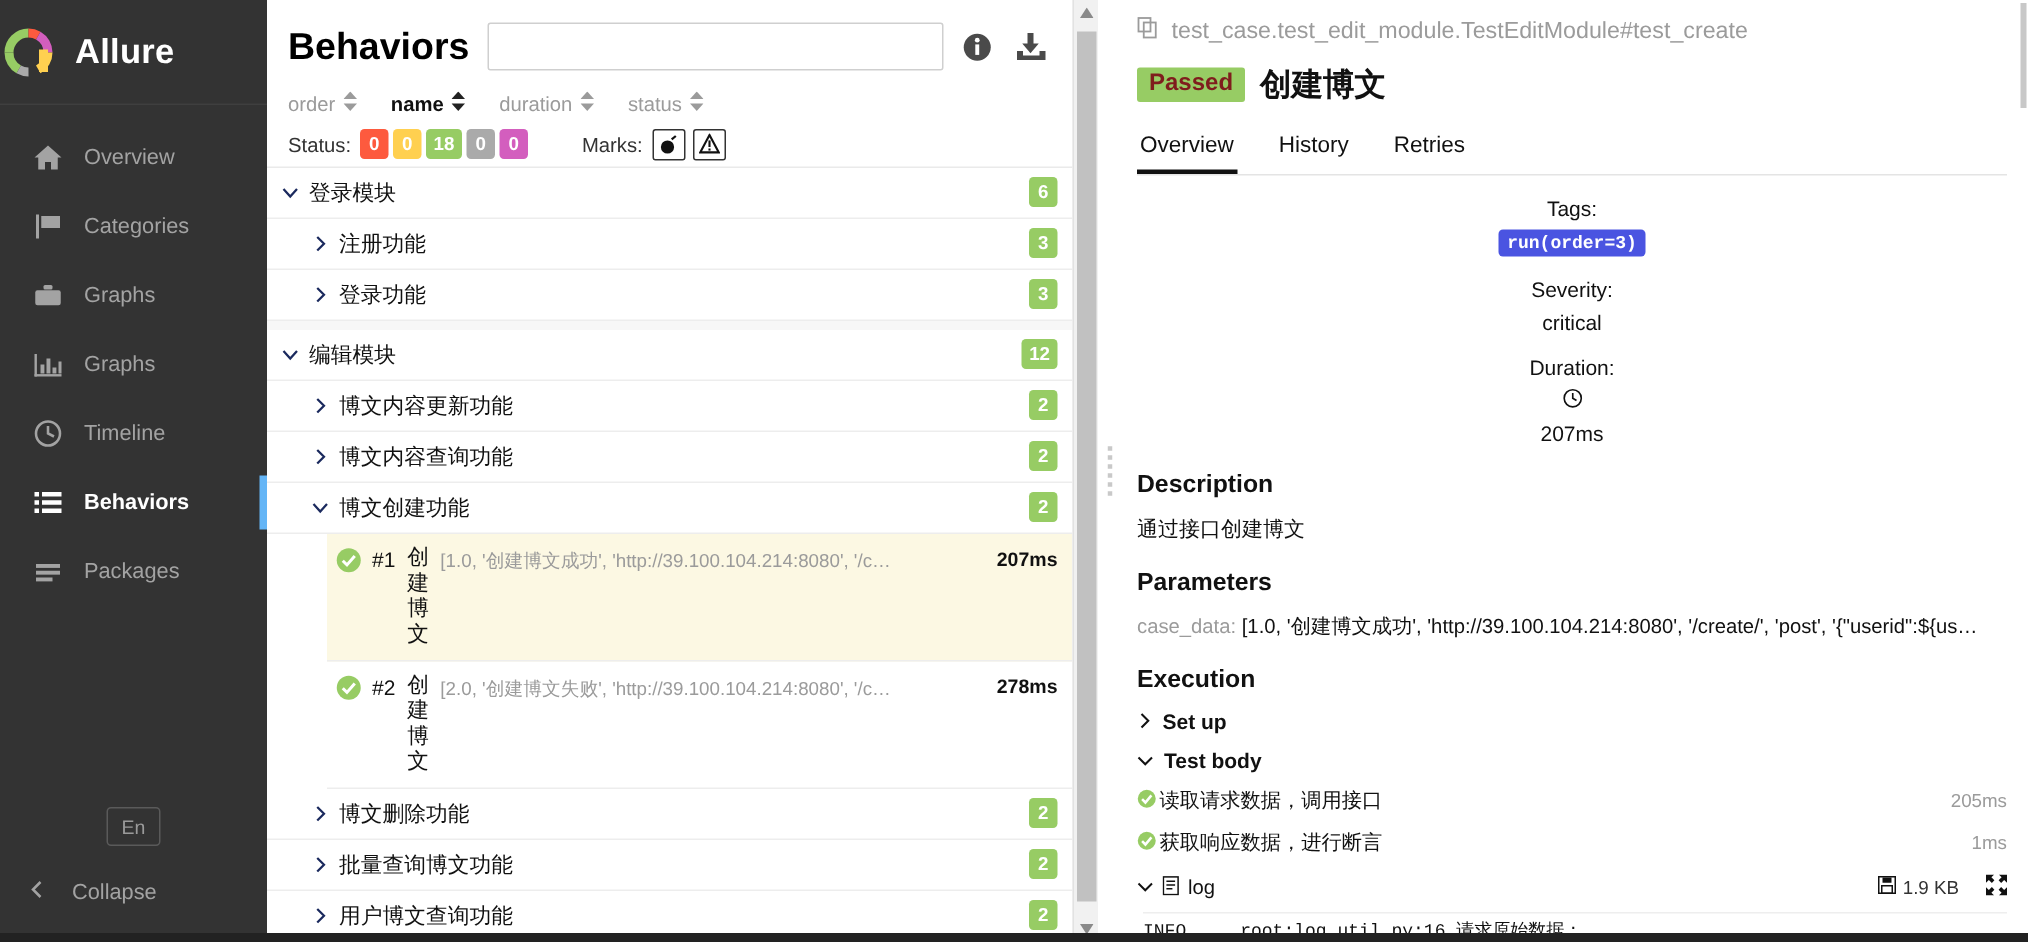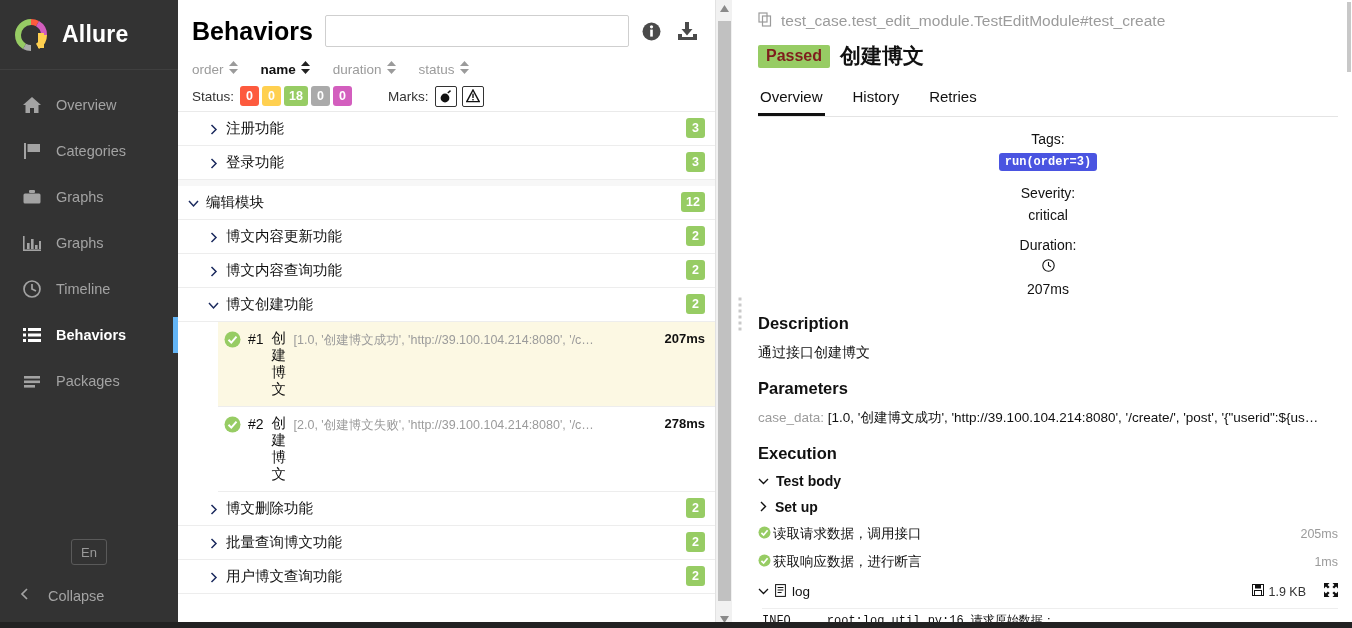--- a/index.html
+++ b/index.html
@@ -10,21 +10,21 @@
   }
   .app { display: flex; width: 1352px; height: 628px; position: relative; }
 
   
   .sidebar {
     width: 178px; height: 628px; background: #333333;
     display: flex; flex-direction: column; flex: 0 0 178px; position: relative;
   }
   .brand {
     height: 70px; display: flex; align-items: center; gap: 12px;
-    padding-left: 12px; border-bottom: 1px solid #3f3f3f;
+    border-bottom: 1px solid #3f3f3f;
   }
   .brand-logo { width: 38px; height: 38px; position: relative; flex: 0 0 38px; }
   .brand-name { color: #fff; font-size: 23px; font-weight: bold; letter-spacing: .2px; }
   .nav { margin-top: 12px; }
   .nav-item {
     height: 46px; display: flex; align-items: center; gap: 14px;
     padding-left: 22px; color: #a3a3a3; font-size: 14.5px;
     position: relative; cursor: pointer;
   }
   .nav-item.active { color: #ffffff; font-weight: bold; }
@@ -361,20 +361,29 @@
               <path d="M7 1 L13.2 12.6 L0.8 12.6 Z" fill="none" stroke="#111" stroke-width="1.4"></path>
               <rect x="6.3" y="4.6" width="1.4" height="4.4" fill="#111"></rect>
               <rect x="6.3" y="10" width="1.4" height="1.4" fill="#111"></rect>
             </svg>
         </span>
       </div>
     </div>
 
     <div class="tree-body">
 
+      <div class="trow lvl0">
+        <span class="chev">
+          <svg width="11" height="11" viewBox="0 0 11 11">
+              <path d="M1 3 L5.5 8 L10 3" fill="none" stroke="#1b2a5e" stroke-width="1.5"></path>
+            </svg>
+        </span>
+        <span class="trow-name">登录模块</span>
+        <span class="cbadge">6</span>
+      </div>
 
       <div class="trow lvl1">
         <span class="chev">
           <svg width="11" height="11" viewBox="0 0 11 11">
               <path d="M3.5 1 L8 5.5 L3.5 10" fill="none" stroke="#1b2a5e" stroke-width="1.5"></path>
             </svg>
         </span>
         <span class="trow-name">注册功能</span>
         <span class="cbadge">3</span>
       </div>
@@ -565,34 +574,34 @@
       <div class="sec-h">Parameters</div>
       <div class="param-line">
         <span class="param-key">case_data:</span>
         <span>[1.0, '创建博文成功', 'http://39.100.104.214:8080', '/create/', 'post', '{"userid":${us…</span>
       </div>
 
       <div class="sec-h">Execution</div>
 
       <div class="exec-row">
         <span>
+          <svg width="10" height="11" viewBox="0 0 10 11">
+              <path d="M3 1 L7.5 5.5 L3 10" fill="none" stroke="#111" stroke-width="1.4"></path>
+            </svg>
+        </span>
+        <span>Set up</span>
+      </div>
+
+      <div class="exec-row">
+        <span>
           <svg width="11" height="10" viewBox="0 0 11 10">
               <path d="M1 3 L5.5 7.5 L10 3" fill="none" stroke="#111" stroke-width="1.4"></path>
             </svg>
         </span>
         <span>Test body</span>
-      </div>
-
-      <div class="exec-row">
-        <span>
-          <svg width="10" height="11" viewBox="0 0 10 11">
-              <path d="M3 1 L7.5 5.5 L3 10" fill="none" stroke="#111" stroke-width="1.4"></path>
-            </svg>
-        </span>
-        <span>Set up</span>
       </div>
 
       <div class="step">
         <span>
           <svg width="13" height="13" viewBox="0 0 13 13">
               <circle cx="6.5" cy="6.5" r="6" fill="#97cc64"></circle>
               <path d="M3.4 6.8 L5.6 9 L9.6 4.3" fill="none" stroke="#fff" stroke-width="1.7"></path>
             </svg>
         </span>
         <span class="step-name">读取请求数据，调用接口</span>

